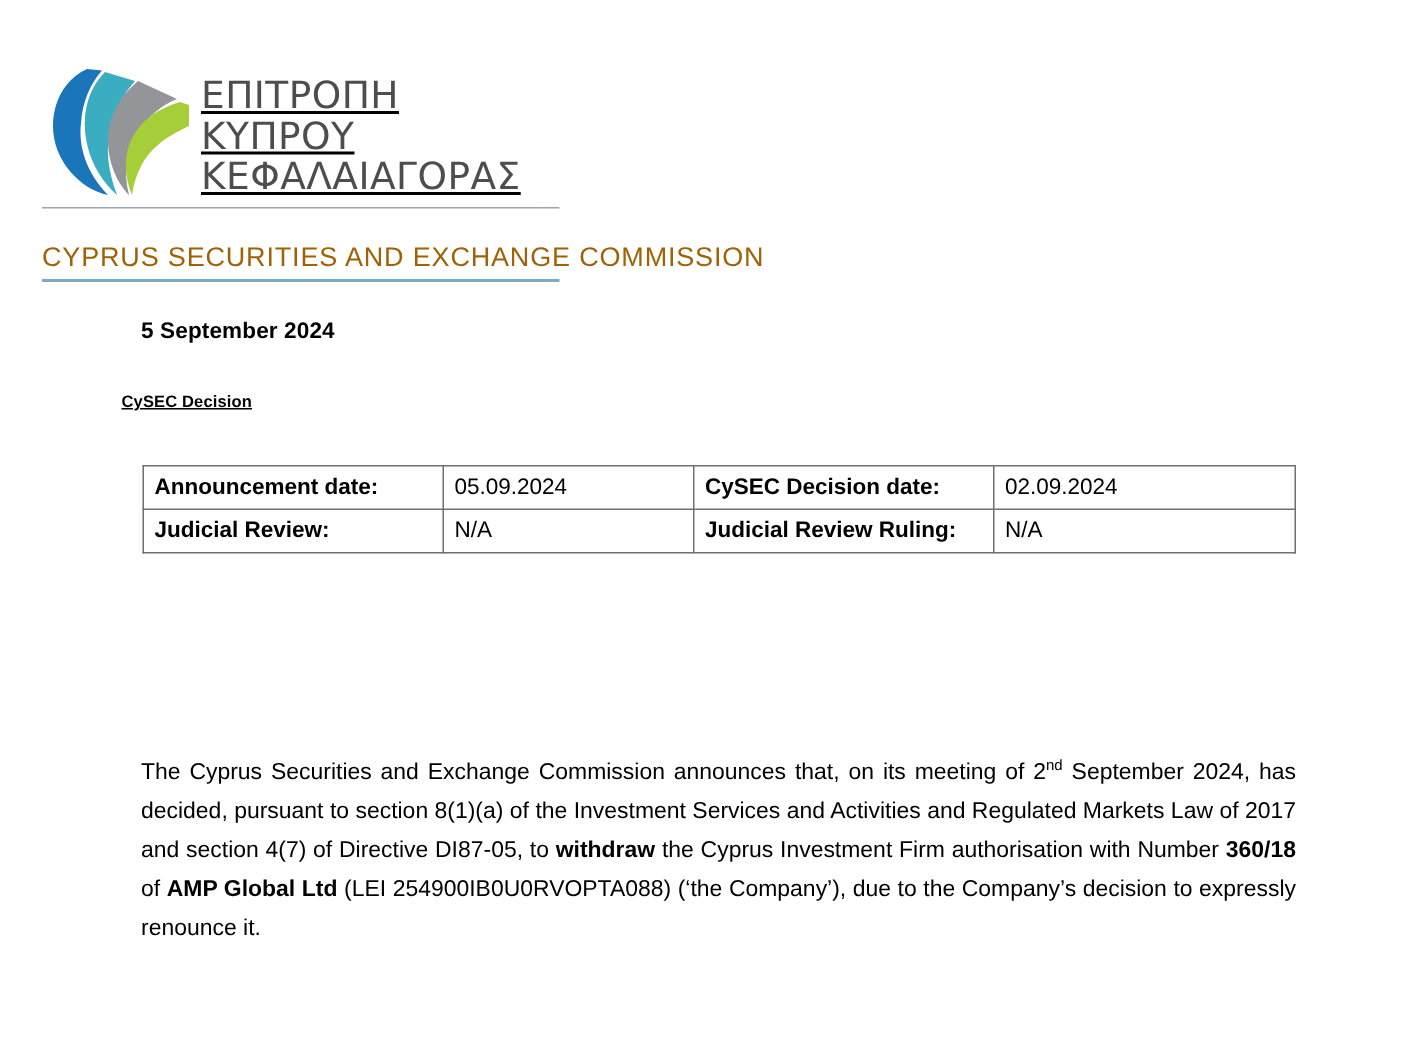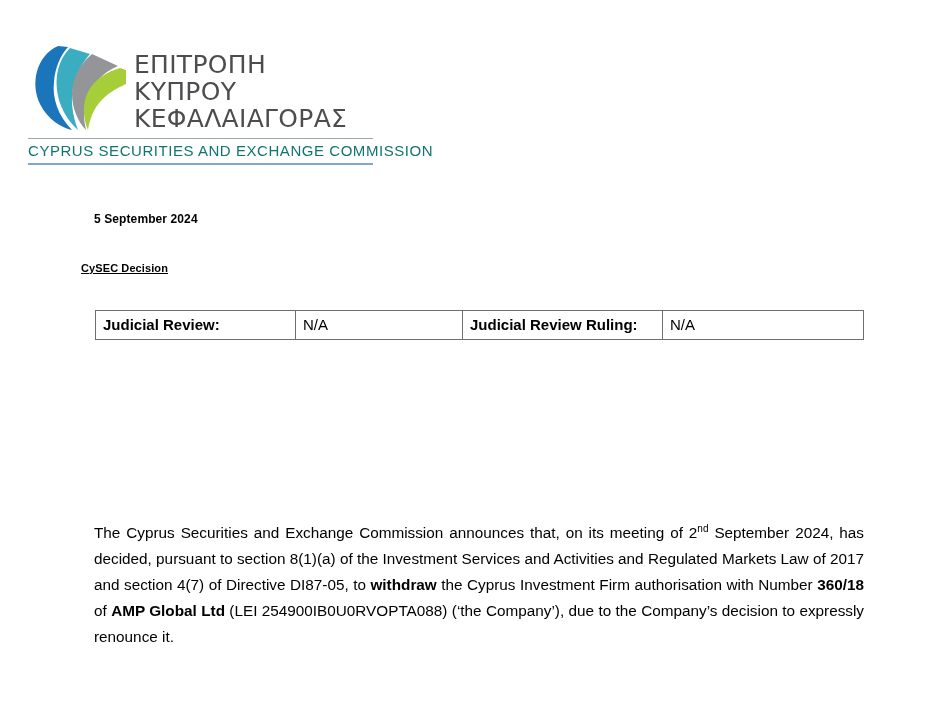--- a/index.html
+++ b/index.html
@@ -24,21 +24,22 @@
 
   
   .logo-block {
     position: absolute;
     left: 28px;
     top: 42px;
     width: 400px;
   }
   .logo-row {
     display: flex;
-    align-items: center;
+    align-items: flex-start;
+    text-decoration: underline;
   }
   .logo-mark {
     width: 98px;
     height: 90px;
     flex: 0 0 98px;
     position: relative;
   }
   .logo-text {
     margin-left: 8px;
     padding-top: 8px;
@@ -52,39 +53,39 @@
     font-weight: 400;
     white-space: nowrap;
   }
   .logo-rule {
     margin-top: 6px;
     margin-left: 0px;
     width: 345px;
     border-top: 1px solid #9aa6ae;
   }
   .logo-sub {
-    margin-top: 3px;
+    margin-top: 22px;
     font-family: "Liberation Sans", sans-serif;
-    font-size: 15px;
+    font-size: 18px;
     letter-spacing: 0.55px;
-    color: #0f766e;
+    color: #a16207;
     white-space: nowrap;
   }
   .logo-rule-bottom {
     margin-top: 4px;
     width: 345px;
     border-top: 2px solid #7fa9c4;
   }
 
   
   .doc-date {
     position: absolute;
     left: 94px;
     top: 212px;
-    font-size: 12px;
+    font-size: 15px;
     font-weight: bold;
     letter-spacing: 0.1px;
   }
   .doc-heading {
     position: absolute;
     left: 81px;
     top: 262px;
     font-size: 11px;
     font-weight: bold;
     text-decoration: underline;
@@ -118,21 +119,20 @@
 
   
   .para {
     position: absolute;
     left: 94px;
     top: 498px;
     width: 770px;
     font-size: 15.3px;
     line-height: 26px;
     text-align: justify;
-    margin-top: 18px;
   }
   .para b { font-weight: bold; }
   sup { font-size: 10px; vertical-align: super; }
 </style>
 </head>
 <body>
 
 <div class="page">
 
   <div class="logo-block">
@@ -161,20 +161,26 @@
 
   <table class="info-table">
     <colgroup>
       <col class="col-a">
         <col class="col-b">
         <col class="col-c">
         <col class="col-d">
     </colgroup>
     <tbody>
       <tr>
+        <td class="label">Announcement date:</td>
+        <td>05.09.2024</td>
+        <td class="label">CySEC Decision date:</td>
+        <td>02.09.2024</td>
+      </tr>
+      <tr>
         <td class="label">Judicial Review:</td>
         <td>N/A</td>
         <td class="label">Judicial Review Ruling:</td>
         <td>N/A</td>
       </tr>
     </tbody>
   </table>
 
   <div class="para">
     <span>The Cyprus Securities and Exchange Commission announces that, on its meeting of 2</span><sup>nd</sup><span> September 2024, has decided, pursuant to section 8(1)(a) of the Investment Services and Activities and Regulated Markets Law of 2017 and section 4(7) of Directive DI87-05, to </span><b>withdraw</b><span> the Cyprus Investment Firm authorisation with Number </span><b>360/18</b><span> of </span><b>AMP Global Ltd</b><span> (LEI 254900IB0U0RVOPTA088) (‘the Company’), due to the Company’s decision to expressly renounce it.</span>

